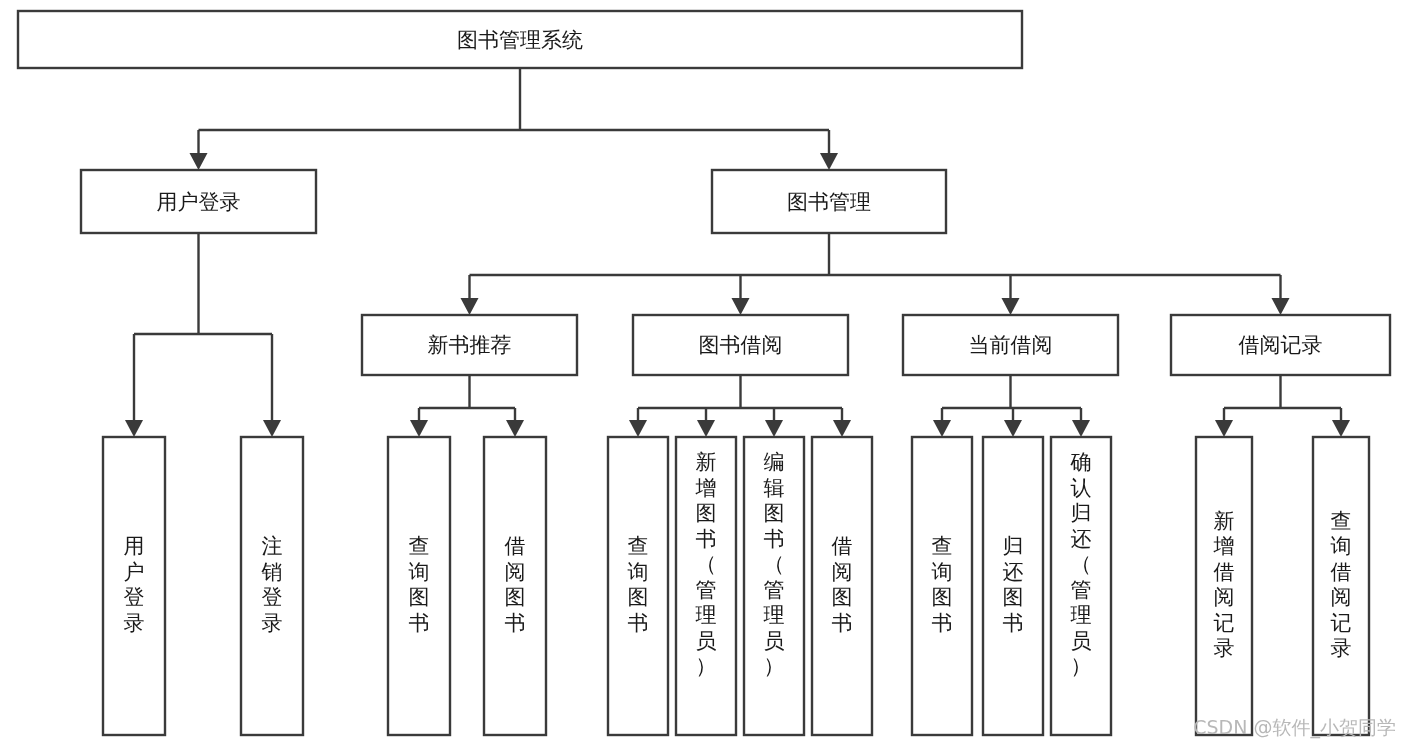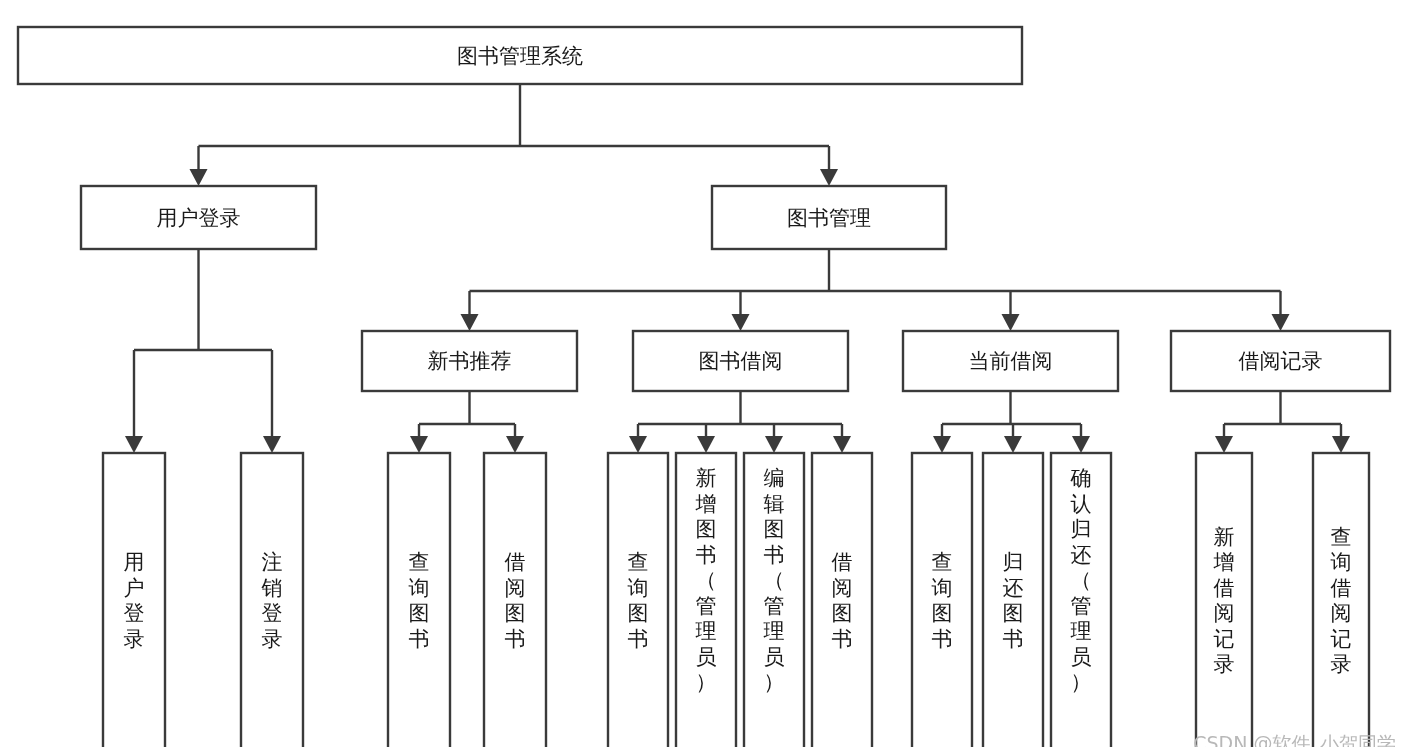--- a/index.html
+++ b/index.html
@@ -11,21 +11,21 @@
   body {
     width: 1405px;
     height: 747px;
     position: relative;
     overflow: hidden;
     font-family: "DejaVu Sans", "Liberation Sans", sans-serif;
   }
   #diagram-root {
     position: absolute;
     left: 0;
-    top: 16px;
+    top: 0;
     width: 1405px;
     height: 724px;
     text-decoration: underline;
   }
   svg#flowchart {
     display: block;
     width: 1405px;
     height: 747px;
     background: #ffffff;
   }

